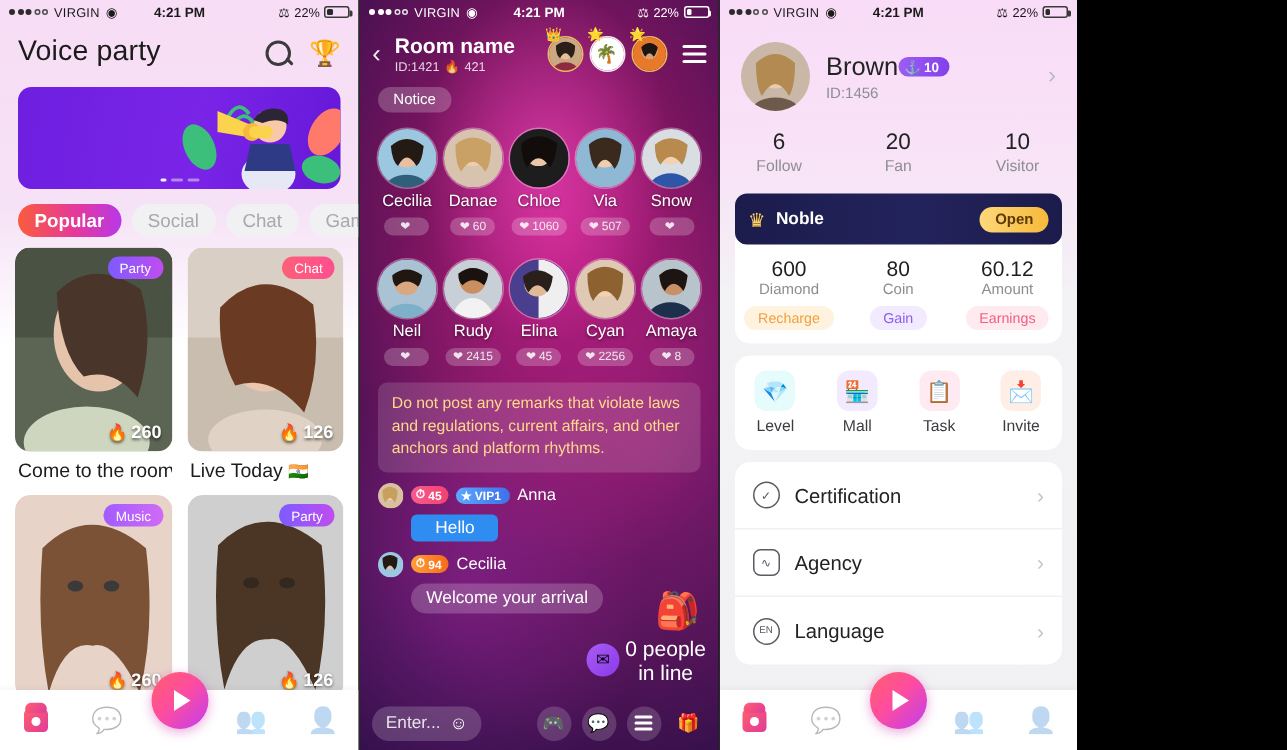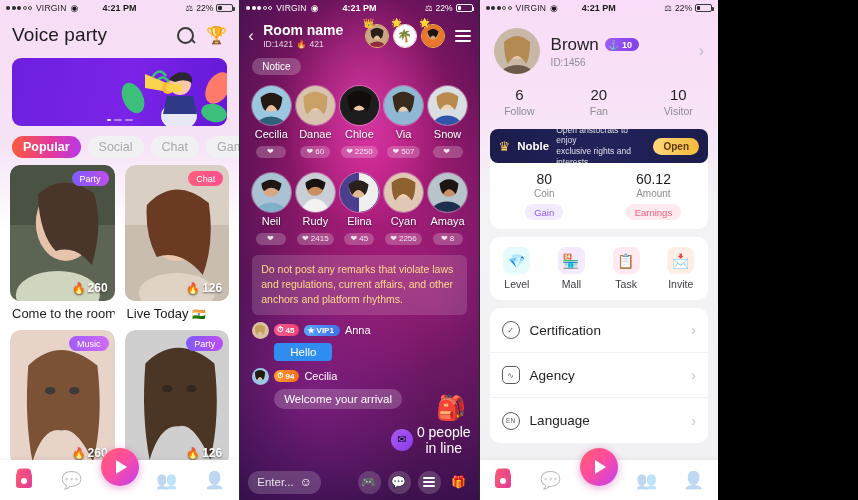--- a/index.html
+++ b/index.html
@@ -168,21 +168,21 @@
   .circ-ic { width: 23px; height: 23px; border-radius: 50%; background: rgba(255,255,255,.17); display: flex; align-items: center; justify-content: center; font-size: 12px; color: #fff; }
   .circ-ic.plain { background: transparent; }
   .ham3 { width: 12px; display: flex; flex-direction: column; gap: 2.5px; }
   .ham3 i { height: 1.7px; background: #fff; display: block; border-radius: 2px; }
 
   
   .p3 { background: linear-gradient(180deg,#f9dcf7 0%, #f8e3f7 22%, #f3f3f5 40%, #f1f1f3 100%); }
   .prof-head { display: flex; align-items: center; padding: 12px 14px 6px; }
   .prof-av { width: 46px; height: 46px; border-radius: 50%; overflow: hidden; flex: 0 0 46px; }
   .prof-info { margin-left: 11px; }
-  .prof-name-row { display: flex; align-items: center; gap: 6px; }
+  .prof-name-row { display: flex; align-items: center; }
   .prof-name { font-size: 17px; color: #232323; }
   .lvl-badge { background: linear-gradient(90deg,#9d5cf5,#8340ec); color: #fff; font-size: 9px; font-weight: 700;
     border-radius: 9px; padding: 1.5px 7px 1.5px 4px; display: inline-flex; align-items: center; gap: 2px; }
   .prof-id { font-size: 10px; color: #8d8d93; margin-top: 2px; }
   .chev { margin-left: auto; color: #b9b9bf; font-size: 16px; }
 
   .stats { display: flex; padding: 6px 0 12px; }
   .stat { flex: 1; text-align: center; }
   .stat-num { font-size: 15px; color: #232323; }
   .stat-lbl { font-size: 10.5px; color: #8d8d93; margin-top: 2px; }
@@ -476,21 +476,21 @@
         </div>
         <div class="seat">
           <div class="seat-av"><svg width="100%" height="100%" viewBox="0 0 41 41">
                 <rect width="41" height="41" fill="#1d1d1d"></rect>
                 <circle cx="20" cy="16" r="10" fill="#ecc7a6"></circle>
                 <path d="M8 10 Q20 0 33 10 Q32 22 28 27 Q20 14 12 27 Q8 22 8 10Z" fill="#120d0b"></path>
               </svg></div>
           <div class="seat-name">Chloe</div>
           <div class="seat-like">
               <span class="heart">❤</span>
-              <span>2250</span>
+              <span>1060</span>
             </div>
         </div>
         <div class="seat">
           <div class="seat-av"><svg width="100%" height="100%" viewBox="0 0 41 41">
                 <rect width="41" height="41" fill="#8fb8d4"></rect>
                 <circle cx="20" cy="17" r="10" fill="#f0cdae"></circle>
                 <path d="M9 11 Q20 1 32 11 Q31 24 27 28 Q20 15 14 28 Q10 24 9 11Z" fill="#3a2a1e"></path>
               </svg></div>
           <div class="seat-name">Via</div>
           <div class="seat-like">
@@ -705,28 +705,29 @@
       </div>
       <div class="stat">
         <div class="stat-num">10</div>
         <div class="stat-lbl">Visitor</div>
       </div>
     </div>
 
     <div class="noble">
       <span class="crown-ic">♛</span>
       <span class="noble-lbl">Noble</span>
-      <span class="noble-desc">
-        <span>Open aristocrats to enjoy</span><br>
-        <span>exclusive rights and interests</span>
-      </span>
       <span class="open-btn">Open</span>
     </div>
 
     <div class="wallet">
+      <div class="w-col">
+        <div class="w-num">600</div>
+        <div class="w-lbl">Diamond</div>
+        <div class="w-pill pill-recharge">Recharge</div>
+      </div>
       <div class="w-col">
         <div class="w-num">80</div>
         <div class="w-lbl">Coin</div>
         <div class="w-pill pill-gain">Gain</div>
       </div>
       <div class="w-col">
         <div class="w-num">60.12</div>
         <div class="w-lbl">Amount</div>
         <div class="w-pill pill-earn">Earnings</div>
       </div>

